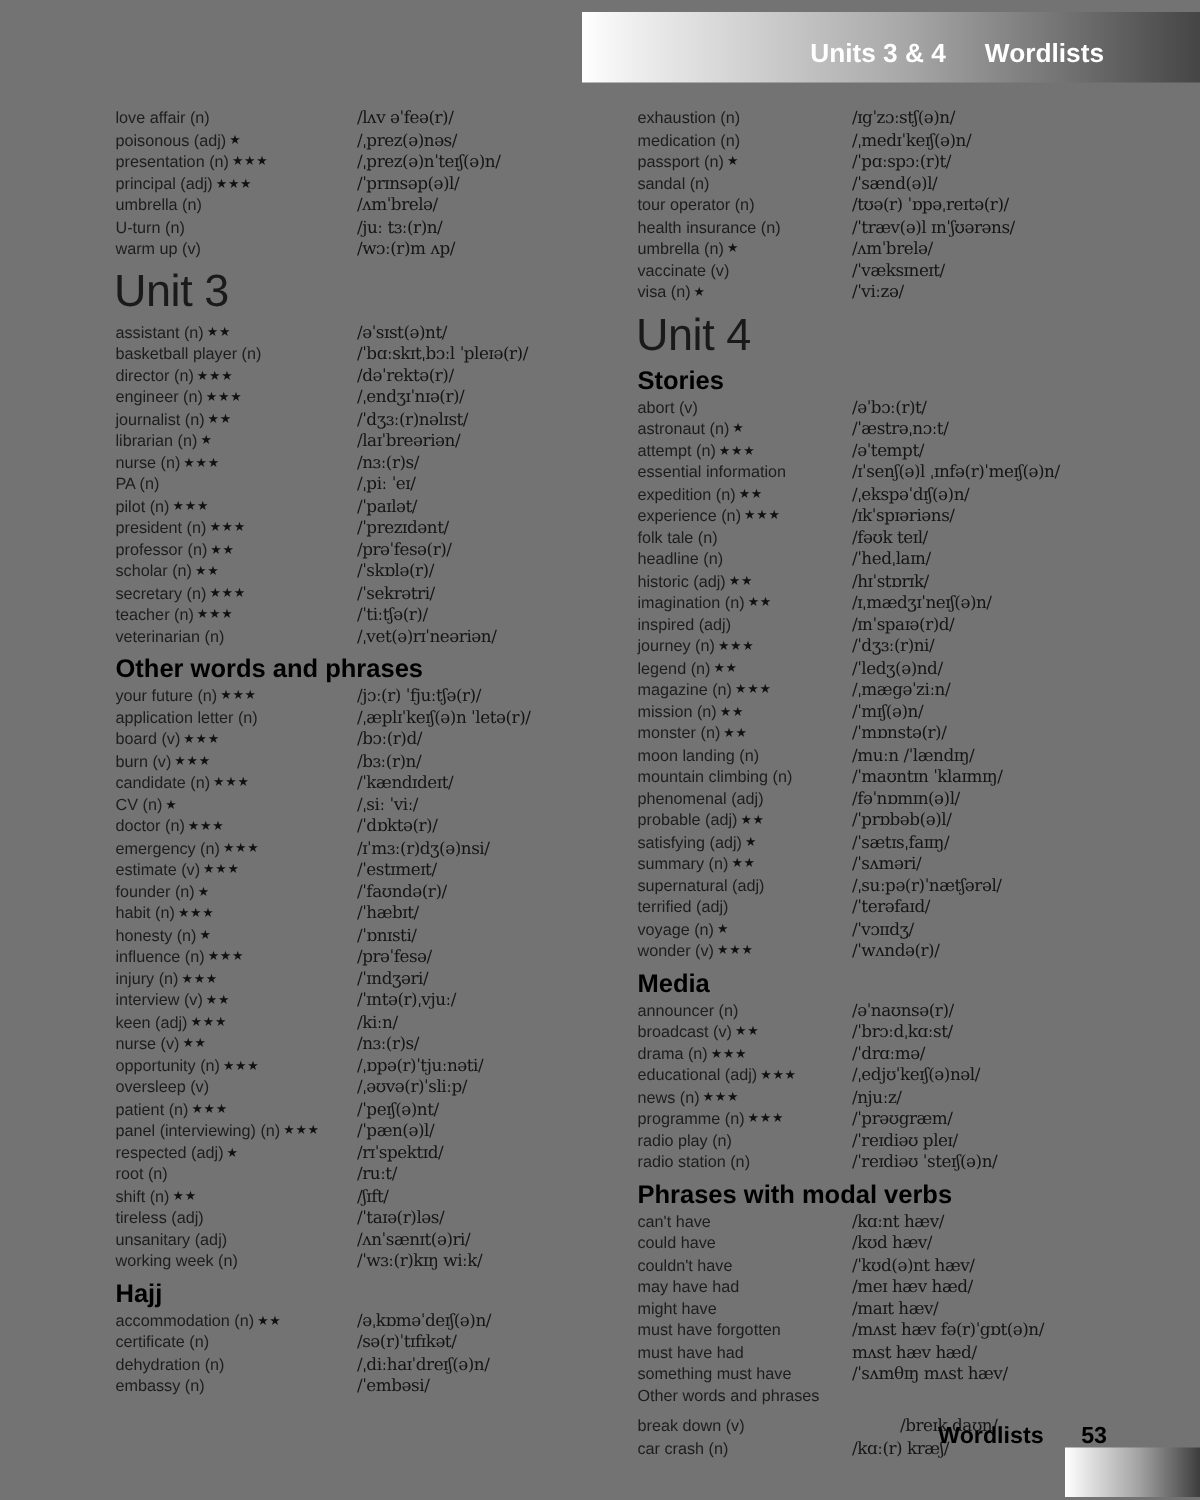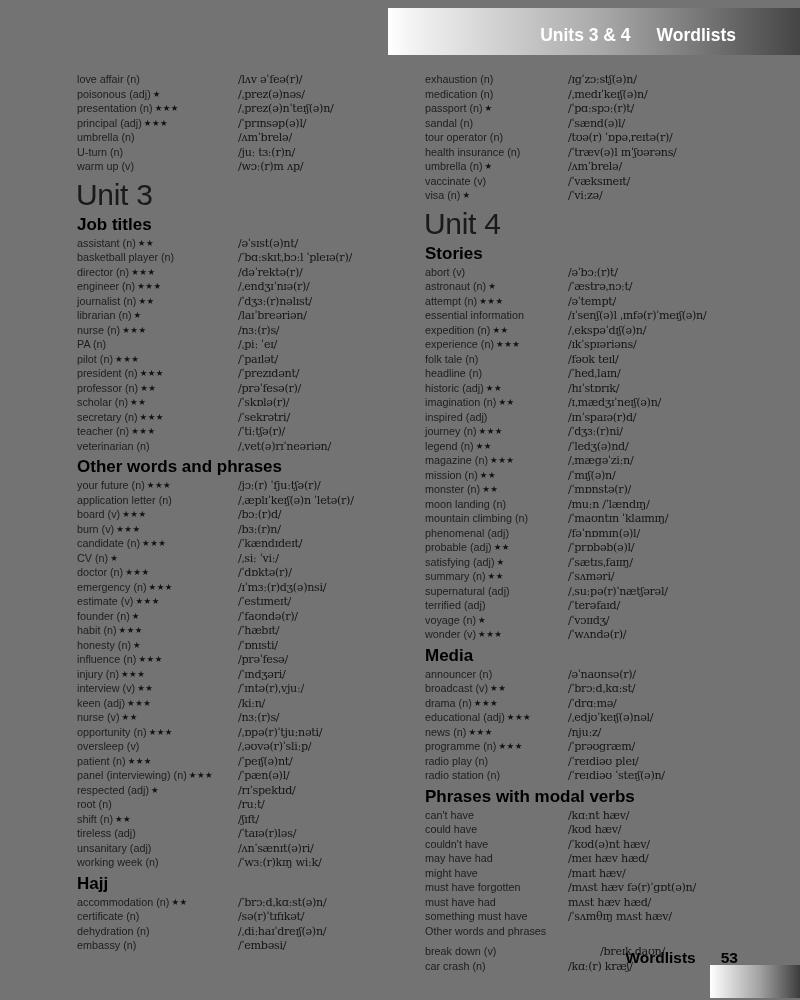--- a/index.html
+++ b/index.html
@@ -70,21 +70,20 @@
       </div>
       <div class="row">
         <span class="word">U-turn (n)</span>
         <span class="ipa">/juː tɜː(r)n/</span>
       </div>
       <div class="row">
         <span class="word">warm up (v)</span>
         <span class="ipa">/wɔː(r)m ʌp/</span>
       </div>
       <div class="unit-title">Unit 3</div>
-      <div class="group-title">Job titles</div>
       <div class="row">
         <span class="word">assistant (n)<span class="stars">★★</span></span>
         <span class="ipa">/əˈsɪst(ə)nt/</span>
       </div>
       <div class="row">
         <span class="word">basketball player (n)</span>
         <span class="ipa">/ˈbɑːskɪtˌbɔːl ˈpleɪə(r)/</span>
       </div>
       <div class="row">
         <span class="word">director (n)<span class="stars">★★★</span></span>
@@ -243,21 +242,21 @@
         <span class="word">unsanitary (adj)</span>
         <span class="ipa">/ʌnˈsænɪt(ə)ri/</span>
       </div>
       <div class="row">
         <span class="word">working week (n)</span>
         <span class="ipa">/ˈwɜː(r)kɪŋ wiːk/</span>
       </div>
       <div class="group-title">Hajj</div>
       <div class="row">
         <span class="word">accommodation (n)<span class="stars">★★</span></span>
-        <span class="ipa">/ˈbrɔːdˌkɑːst(ə)n/</span>
+        <span class="ipa">/əˌkɒməˈdeɪʃ(ə)n/</span>
       </div>
       <div class="row">
         <span class="word">certificate (n)</span>
         <span class="ipa">/sə(r)ˈtɪfɪkət/</span>
       </div>
       <div class="row">
         <span class="word">dehydration (n)</span>
         <span class="ipa">/ˌdiːhaɪˈdreɪʃ(ə)n/</span>
       </div>
       <div class="row">

